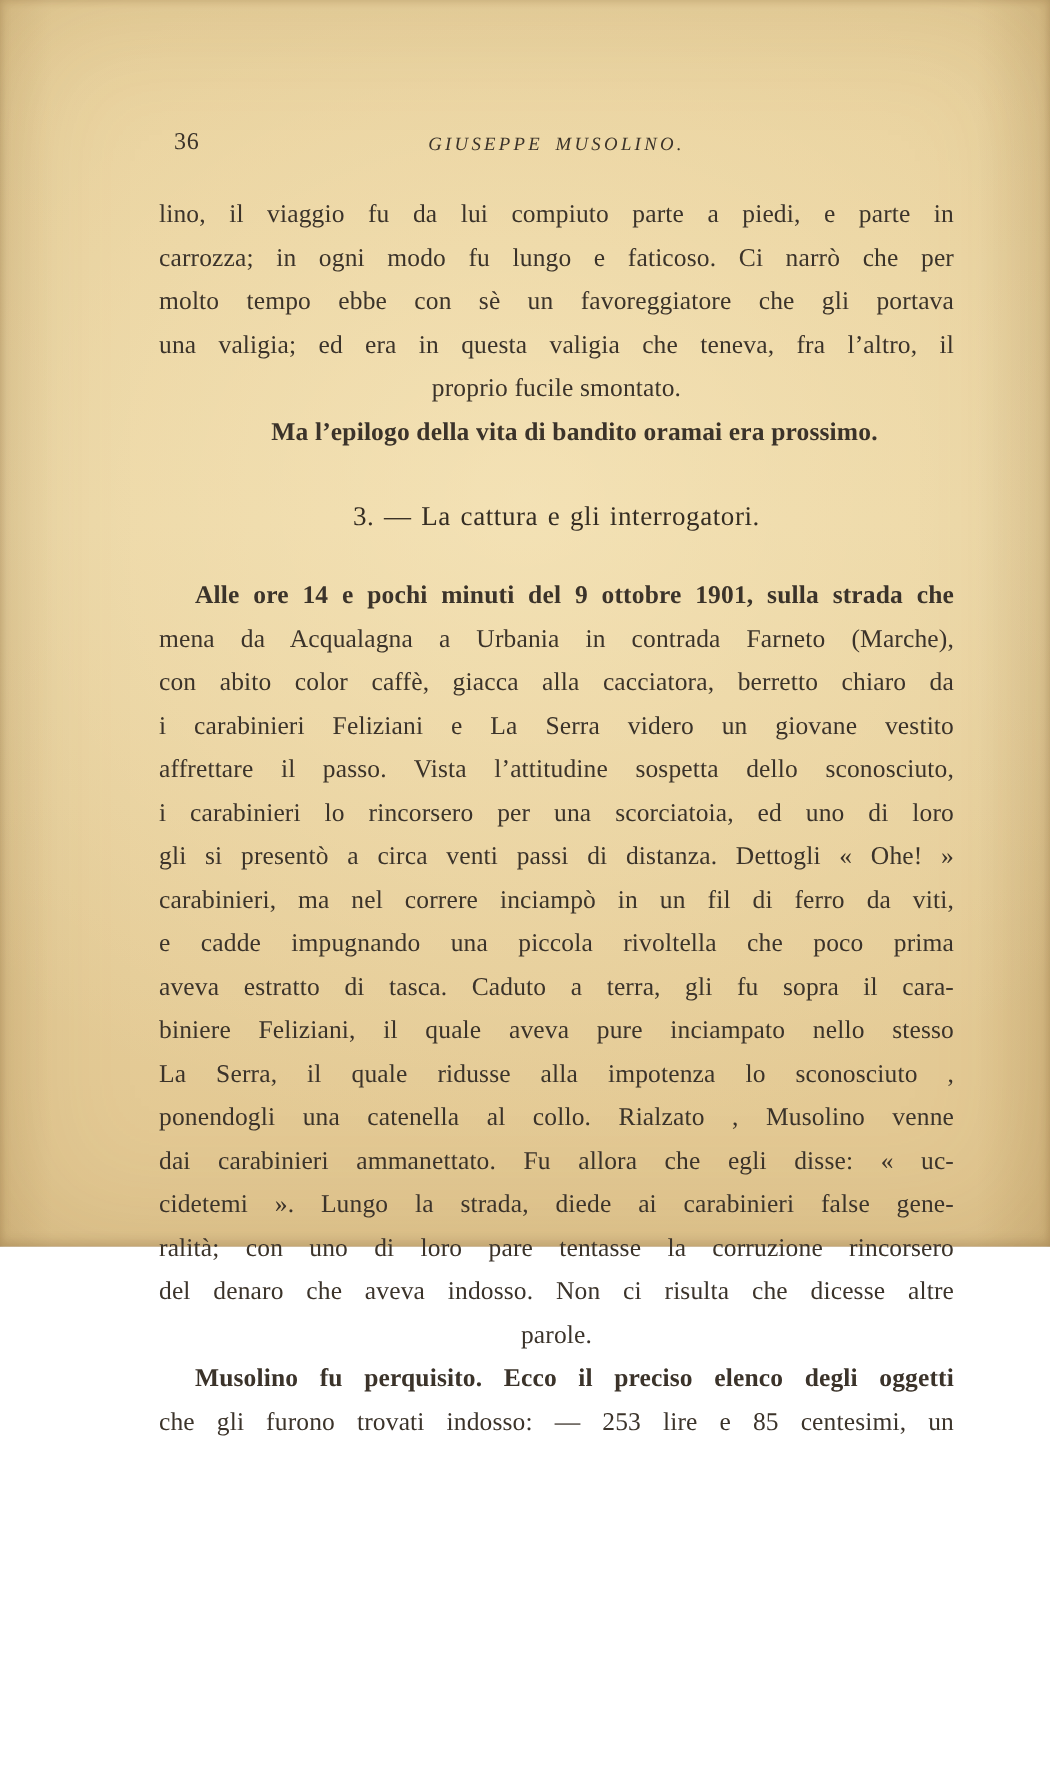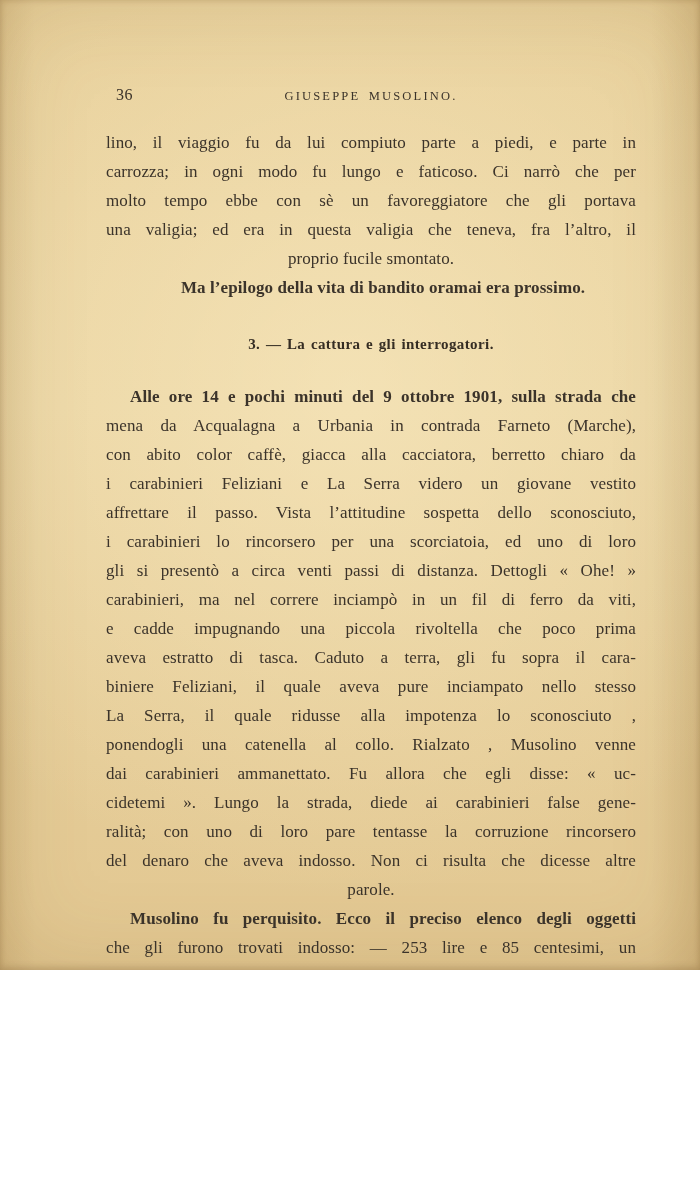--- a/index.html
+++ b/index.html
@@ -8,21 +8,21 @@
   }
   body {
     width: 700px;
     height: 1177px;
     overflow: hidden;
     font-family: "Liberation Serif", serif;
   }
   .scan-page {
     position: relative;
     width: 700px;
-    height: 970px;
+    height: 831px;
     box-sizing: border-box;
     padding: 86px 64px 0 106px;
     background:
       radial-gradient(120% 85% at 50% 40%, rgba(255,242,205,0.45) 0%, rgba(255,242,205,0) 62%),
       linear-gradient(90deg, rgba(145,105,45,0.12) 0%, rgba(145,105,45,0) 5%, rgba(145,105,45,0) 93%, rgba(145,105,45,0.16) 100%),
       linear-gradient(180deg, #e8d09b 0%, #ead4a1 42%, #e2c791 100%);
     box-shadow:
       inset 0 0 90px rgba(130,95,40,0.18),
       inset 0 -3px 7px rgba(100,70,30,0.22),
       inset 0 2px 5px rgba(120,85,35,0.12);
@@ -40,20 +40,21 @@
     font-size: 16px;
     letter-spacing: 0.5px;
   }
   .running-title {
     display: block;
     text-align: center;
     font-size: 12.5px;
     letter-spacing: 2.2px;
     padding-top: 3px;
     word-spacing: 3px;
+    font-style: italic;
   }
   .body-text {
     font-size: 17px;
   }
   .ln {
     display: block;
     line-height: 29px;
     height: 29px;
     white-space: normal;
     overflow: hidden;
@@ -67,22 +68,22 @@
   .ln.ind {
     text-indent: 24px;
     font-weight: bold;
   }
   .section-heading {
     display: block;
     margin: 26px 0 22px 0;
     line-height: 32px;
     height: 32px;
     text-align: center;
-    font-size: 15px;
-    font-weight: bold;
+    font-size: 18px;
+    font-weight: normal;
     letter-spacing: 0.4px;
     word-spacing: 1.5px;
     color: #352d23;
   }
 </style>
 </head>
 <body>
 
 <div class="scan-page">
 

